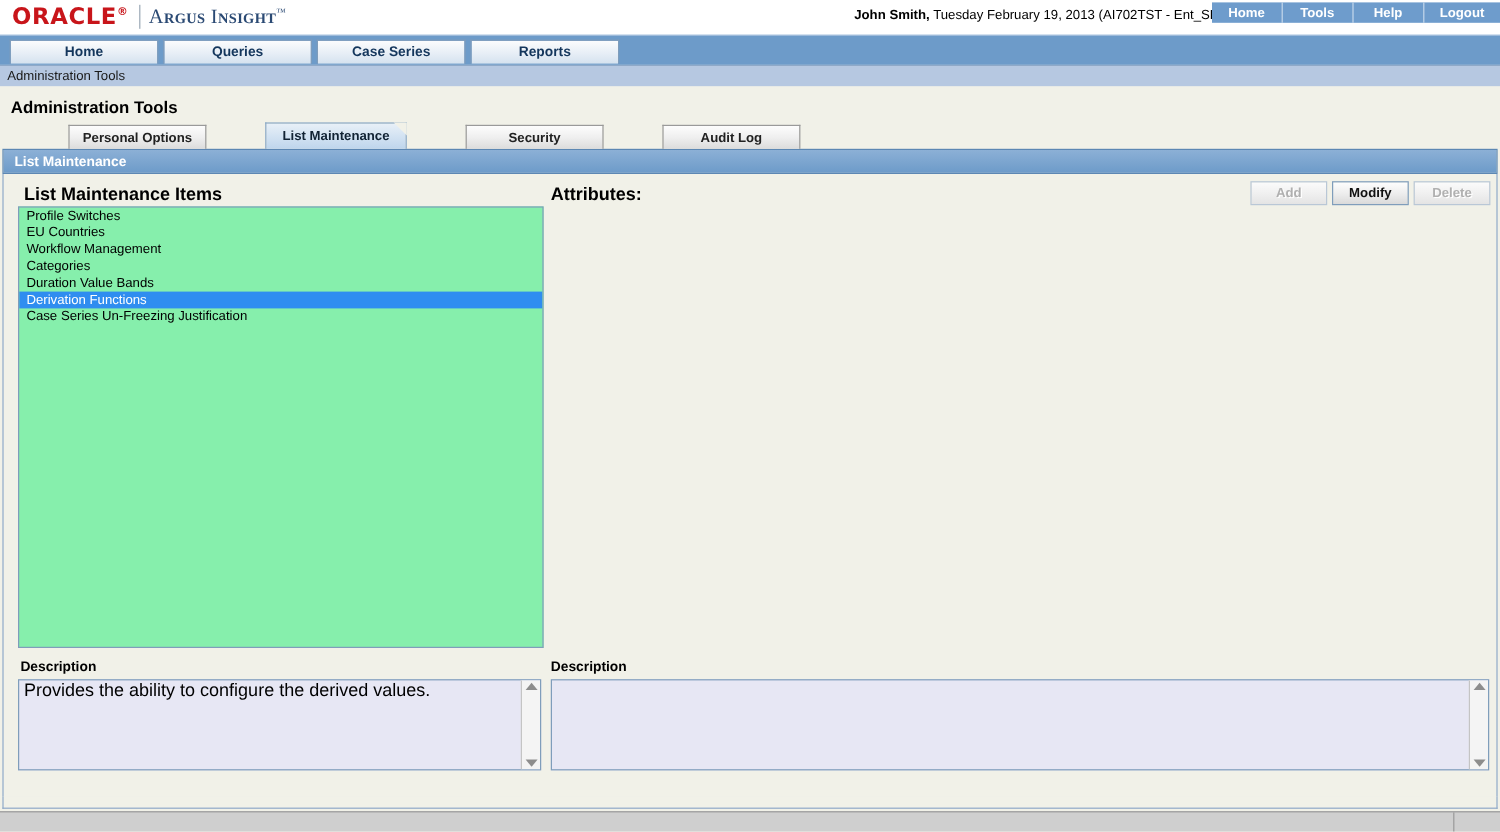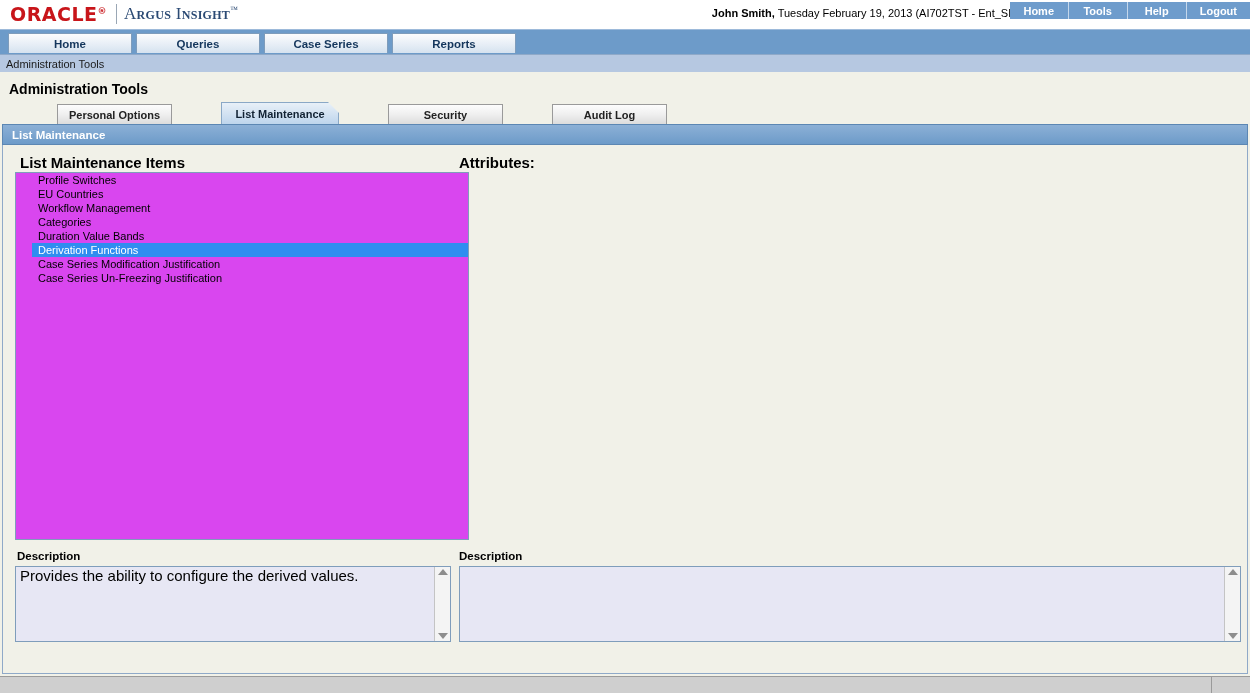--- a/index.html
+++ b/index.html
@@ -252,24 +252,23 @@
     color: #b0b0b0;
     border-color: #b9c7d6;
     background: linear-gradient(to bottom, #fbfbfb 0%, #f0f0f0 50%, #e4e4e4 100%);
     cursor: default;
     text-shadow: 1px 1px 0 #ffffff;
   }
 
   
   .listbox {
     position: absolute;
-    background: #d946ef;
+    background: #86efac;
     border: 1px solid #7f9dbb;
     overflow: hidden;
-    padding-left: 16px;
   }
   .listbox.left  { left: 12px;  top: 27px; width: 436px; height: 366px; }
   .listbox.right { left: 456px; top: 27px; width: 782px; height: 366px; }
 
   .list-item {
     height: 14px;
     line-height: 14px;
     padding-left: 6px;
     font-size: 11px;
     color: #000;
@@ -403,30 +402,34 @@
   <div class="section-bar">
     <span>List Maintenance</span>
   </div>
 
   <div class="panel">
 
     <div class="col-headers">
       <div class="col-head left">List Maintenance Items</div>
       <div class="col-head right">Attributes:</div>
 
+      <div class="btn-row">
+        <div class="btn disabled">Add</div>
+        <div class="btn">Modify</div>
+        <div class="btn disabled">Delete</div>
+      </div>
     </div>
 
     <div class="listbox left">
       <div class="list-item">Profile Switches</div>
       <div class="list-item">EU Countries</div>
       <div class="list-item">Workflow Management</div>
       <div class="list-item">Categories</div>
       <div class="list-item">Duration Value Bands</div>
       <div class="list-item selected">Derivation Functions</div>
-      <div class="list-item">Case Series Modification Justification</div>
       <div class="list-item">Case Series Un-Freezing Justification</div>
     </div>
 
 
     <div class="desc-label left">Description</div>
     <div class="desc-label right">Description</div>
 
     <div class="desc-box left">
       <div class="desc-text">Provides the ability to configure the derived values.</div>
       <div class="scrollbar">

